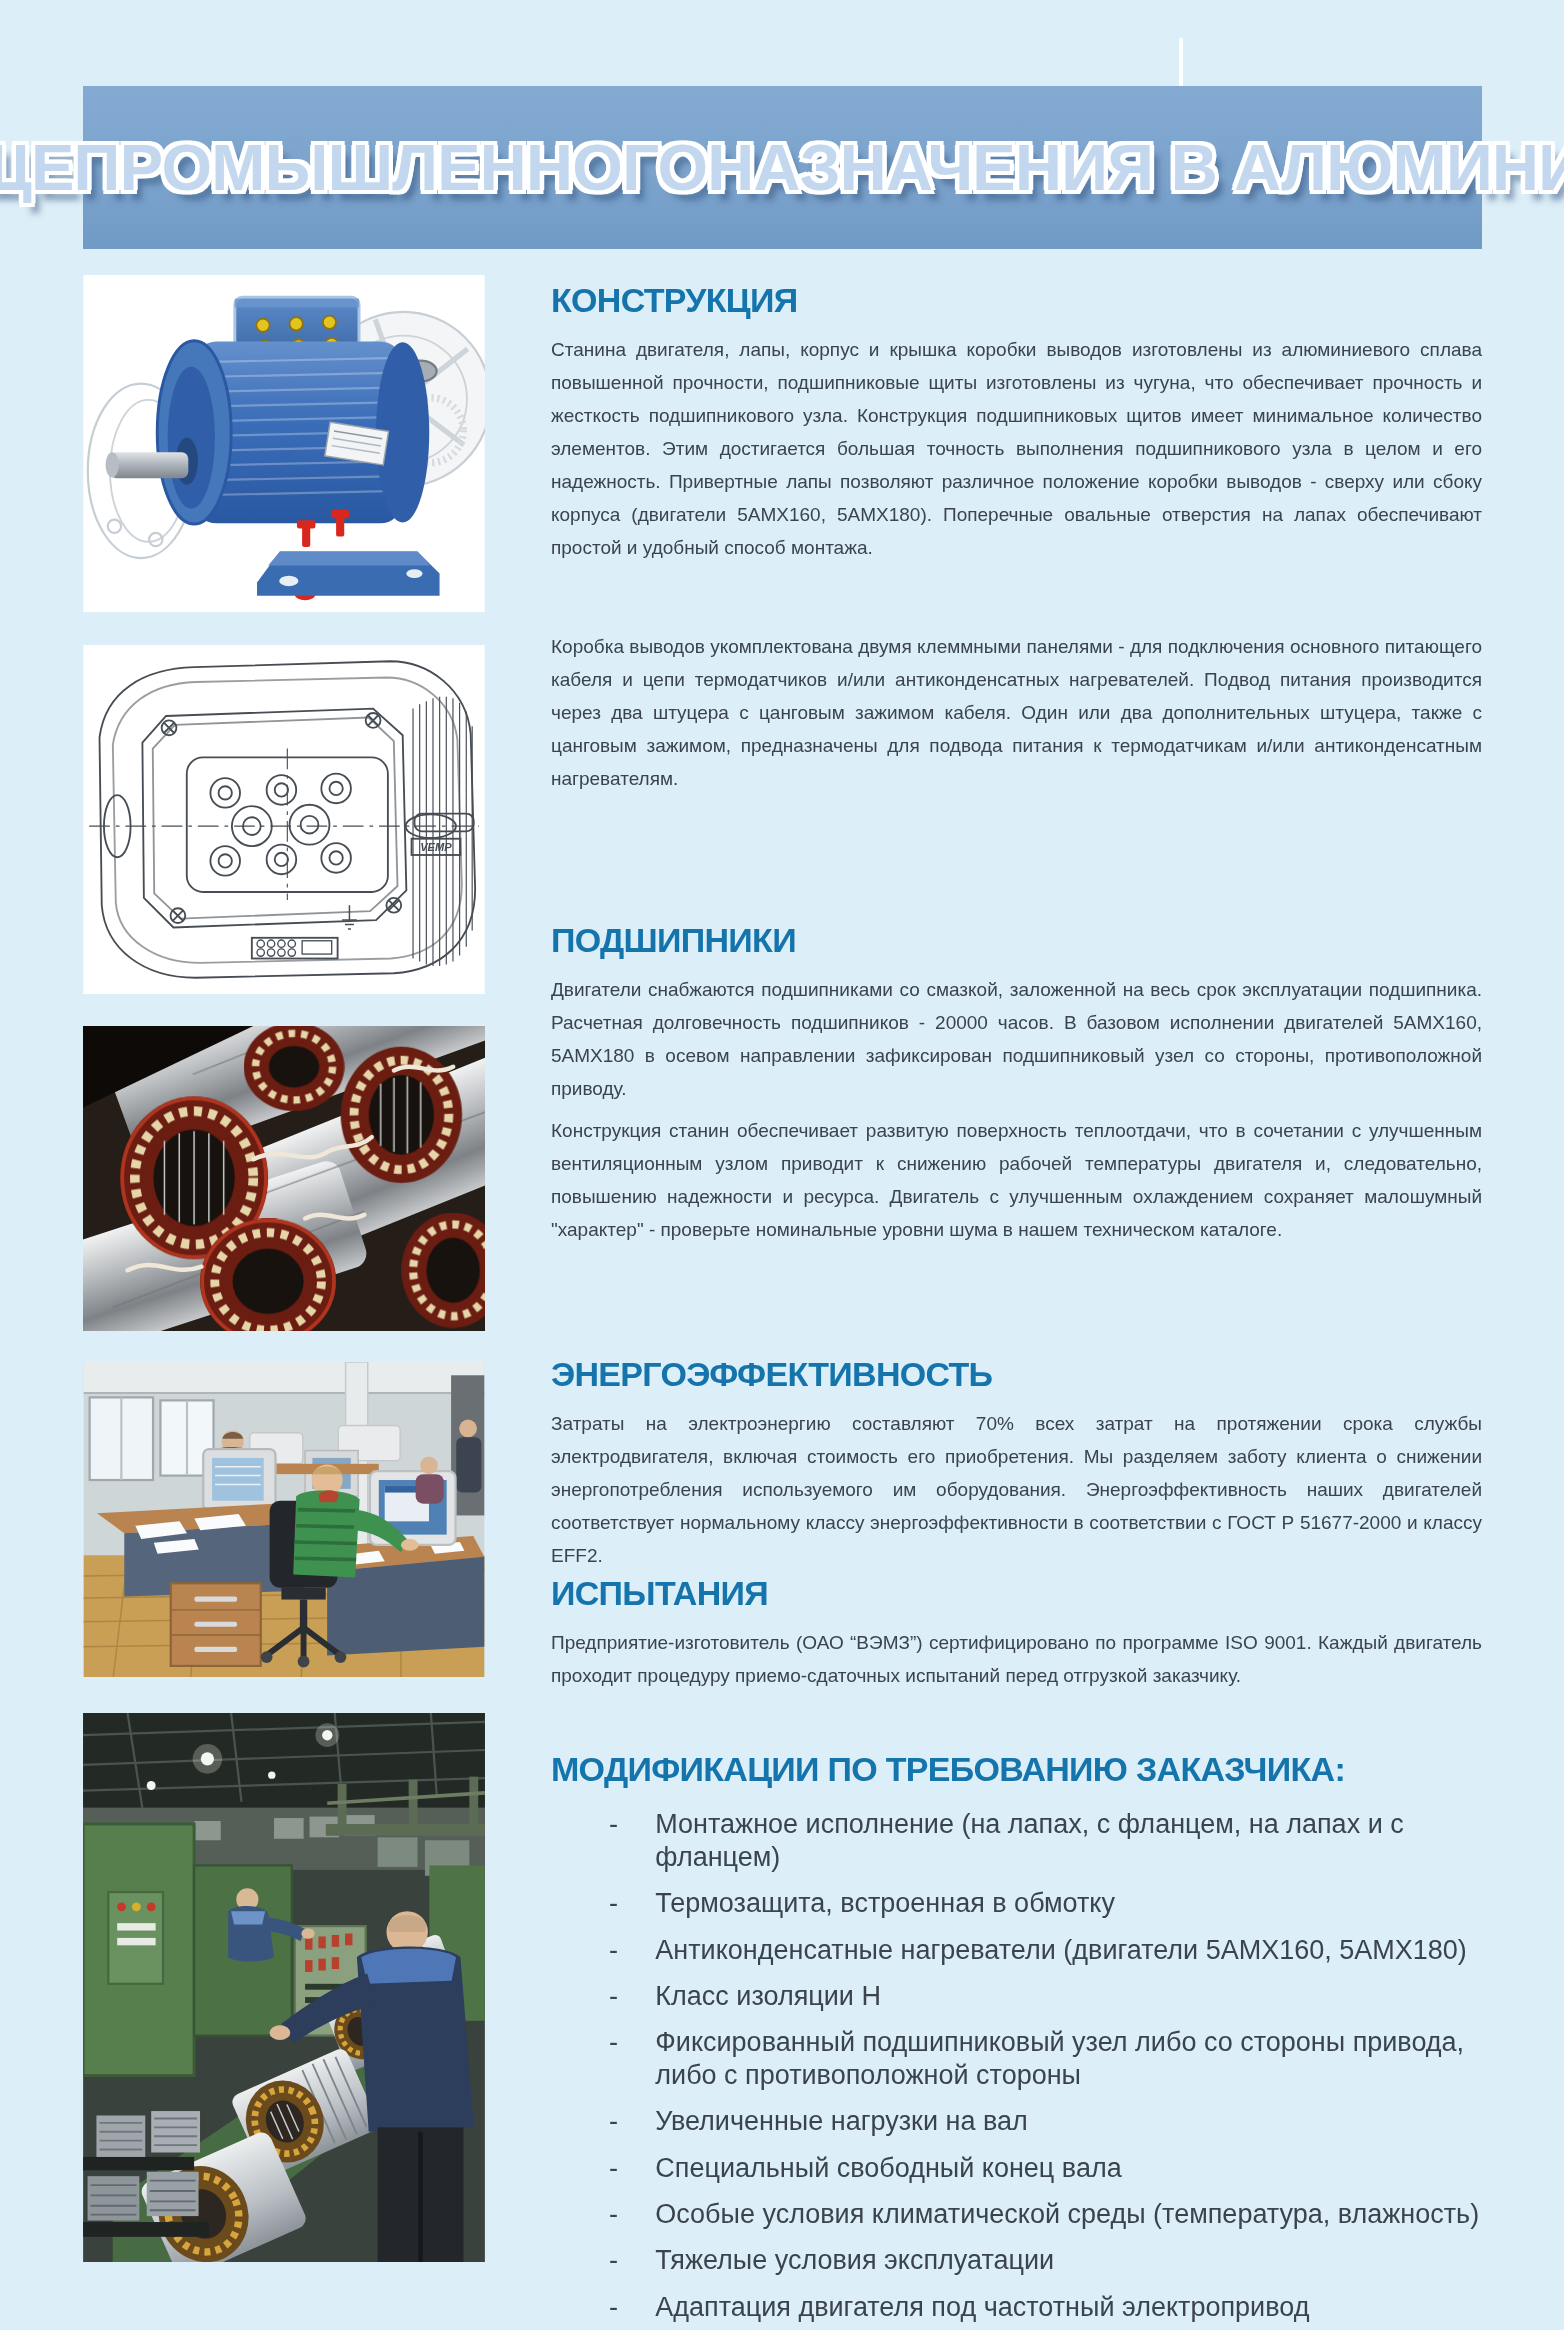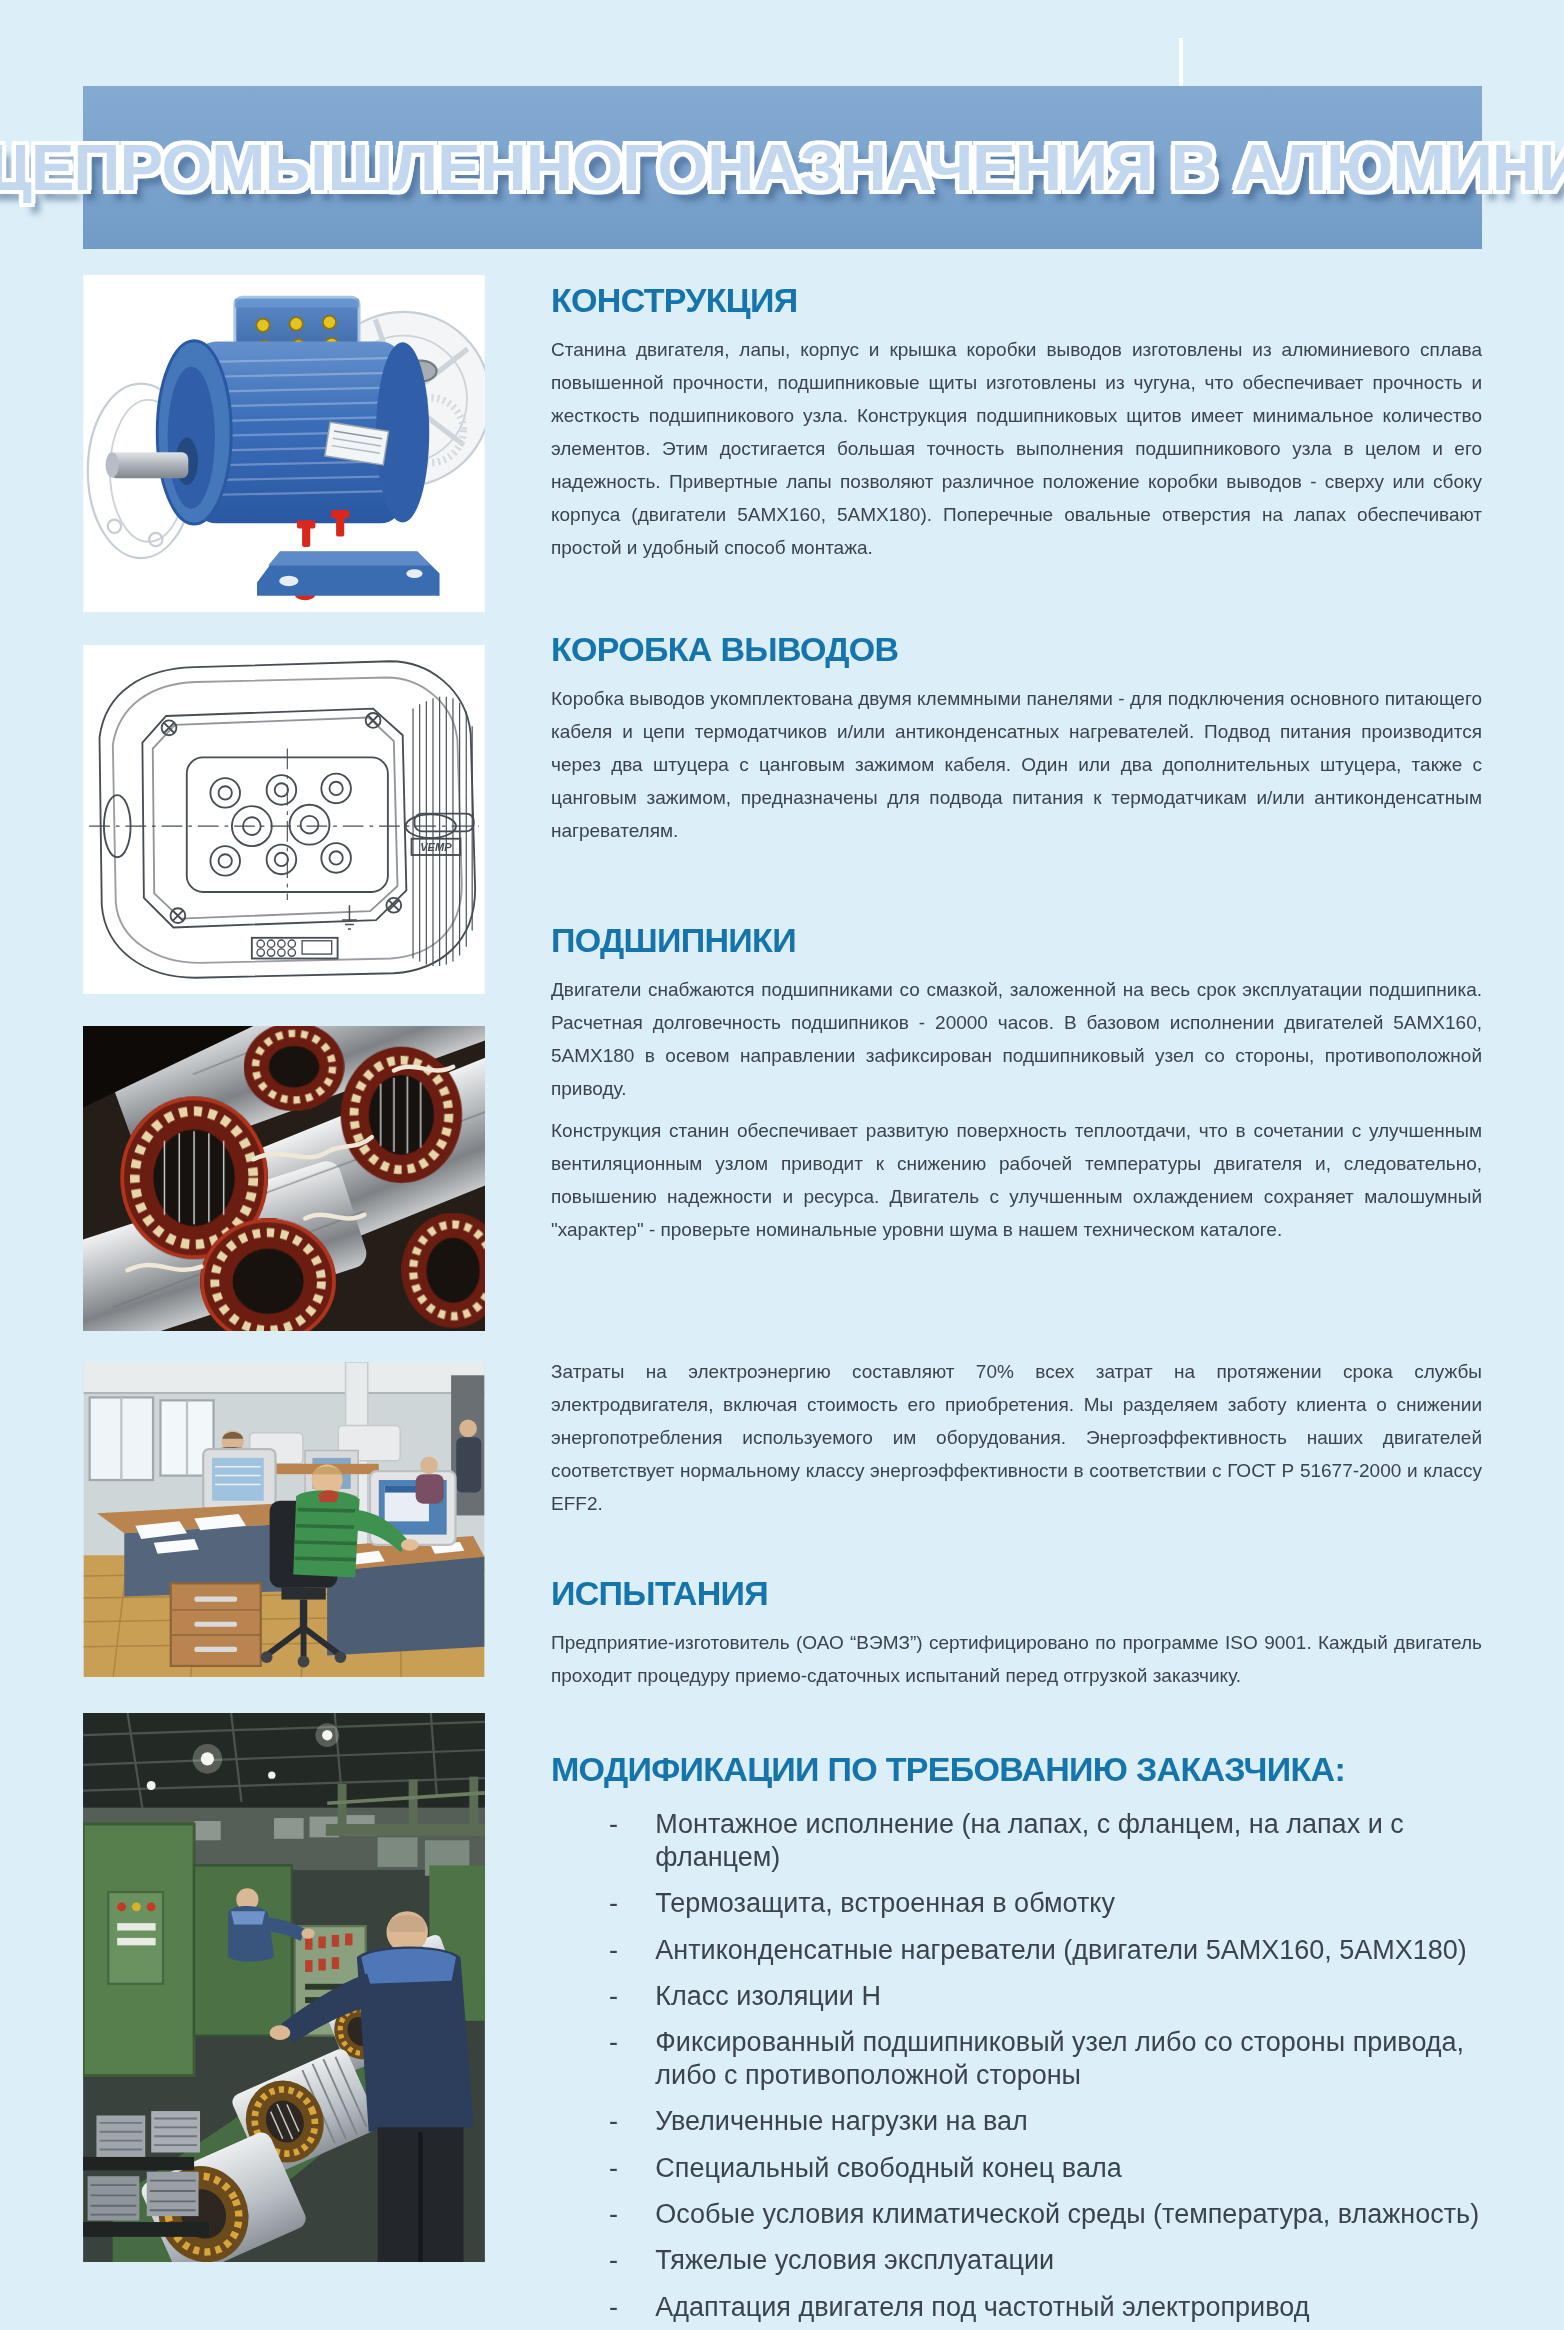--- a/index.html
+++ b/index.html
@@ -642,34 +642,34 @@
       </g>
     </svg>
   </figure>
 
   <section class="sec" style="top:281px">
     <h2 class="sec-h">КОНСТРУКЦИЯ</h2>
     <p class="sec-p">Станина двигателя, лапы, корпус и крышка коробки выводов изготовлены из алюминиевого сплава повышенной прочности, подшипниковые щиты изготовлены из чугуна, что обеспечивает прочность и жесткость подшипникового узла. Конструкция подшипниковых щитов имеет минимальное количество элементов. Этим достигается большая точность выполнения подшипникового узла в целом и его надежность. Привертные лапы позволяют различное положение коробки выводов - сверху или сбоку корпуса (двигатели 5АМХ160, 5АМХ180). Поперечные овальные отверстия на лапах обеспечивают простой и удобный способ монтажа.</p>
   </section>
 
   <section class="sec" style="top:630px">
-    <h2 class="sec-h">КОРОБКА ВЫВОДОВ</h2>
     <p class="sec-p">Коробка выводов укомплектована двумя клеммными панелями - для подключения основного питающего кабеля и цепи термодатчиков и/или антиконденсатных нагревателей. Подвод питания производится через два штуцера с цанговым зажимом кабеля. Один или два дополнительных штуцера, также с цанговым зажимом, предназначены для подвода питания к термодатчикам и/или антиконденсатным нагревателям.</p>
   </section>
 
   <section class="sec" style="top:921px">
     <h2 class="sec-h">ПОДШИПНИКИ</h2>
     <p class="sec-p">Двигатели снабжаются подшипниками со смазкой, заложенной на весь срок эксплуатации подшипника. Расчетная долговечность подшипников - 20000 часов. В базовом исполнении двигателей 5АМХ160, 5АМХ180 в осевом направлении зафиксирован подшипниковый узел со стороны, противоположной приводу.</p>
   </section>
 
   <section class="sec" style="top:1114px">
     <p class="sec-p">Конструкция станин обеспечивает развитую поверхность теплоотдачи, что в сочетании с улучшенным вентиляционным узлом приводит к снижению рабочей температуры двигателя и, следовательно, повышению надежности и ресурса. Двигатель с улучшенным охлаждением сохраняет малошумный "характер" - проверьте номинальные уровни шума в нашем техническом каталоге.</p>
   </section>
 
   <section class="sec" style="top:1355px">
+    <h2 class="sec-h">ЭНЕРГОЭФФЕКТИВНОСТЬ</h2>
     <p class="sec-p">Затраты на электроэнергию составляют 70% всех затрат на протяжении срока службы электродвигателя, включая стоимость его приобретения. Мы разделяем заботу клиента о снижении энергопотребления используемого им оборудования. Энергоэффективность наших двигателей соответствует нормальному классу энергоэффективности в соответствии с ГОСТ Р 51677-2000 и классу EFF2.</p>
   </section>
 
   <section class="sec" style="top:1574px">
     <h2 class="sec-h">ИСПЫТАНИЯ</h2>
     <p class="sec-p">Предприятие-изготовитель (ОАО “ВЭМЗ”) сертифицировано по программе ISO 9001. Каждый двигатель проходит процедуру приемо-сдаточных испытаний перед отгрузкой заказчику.</p>
   </section>
 
   <section class="sec" style="top:1750px">
     <h2 class="sec-h">МОДИФИКАЦИИ ПО ТРЕБОВАНИЮ ЗАКАЗЧИКА:</h2>

